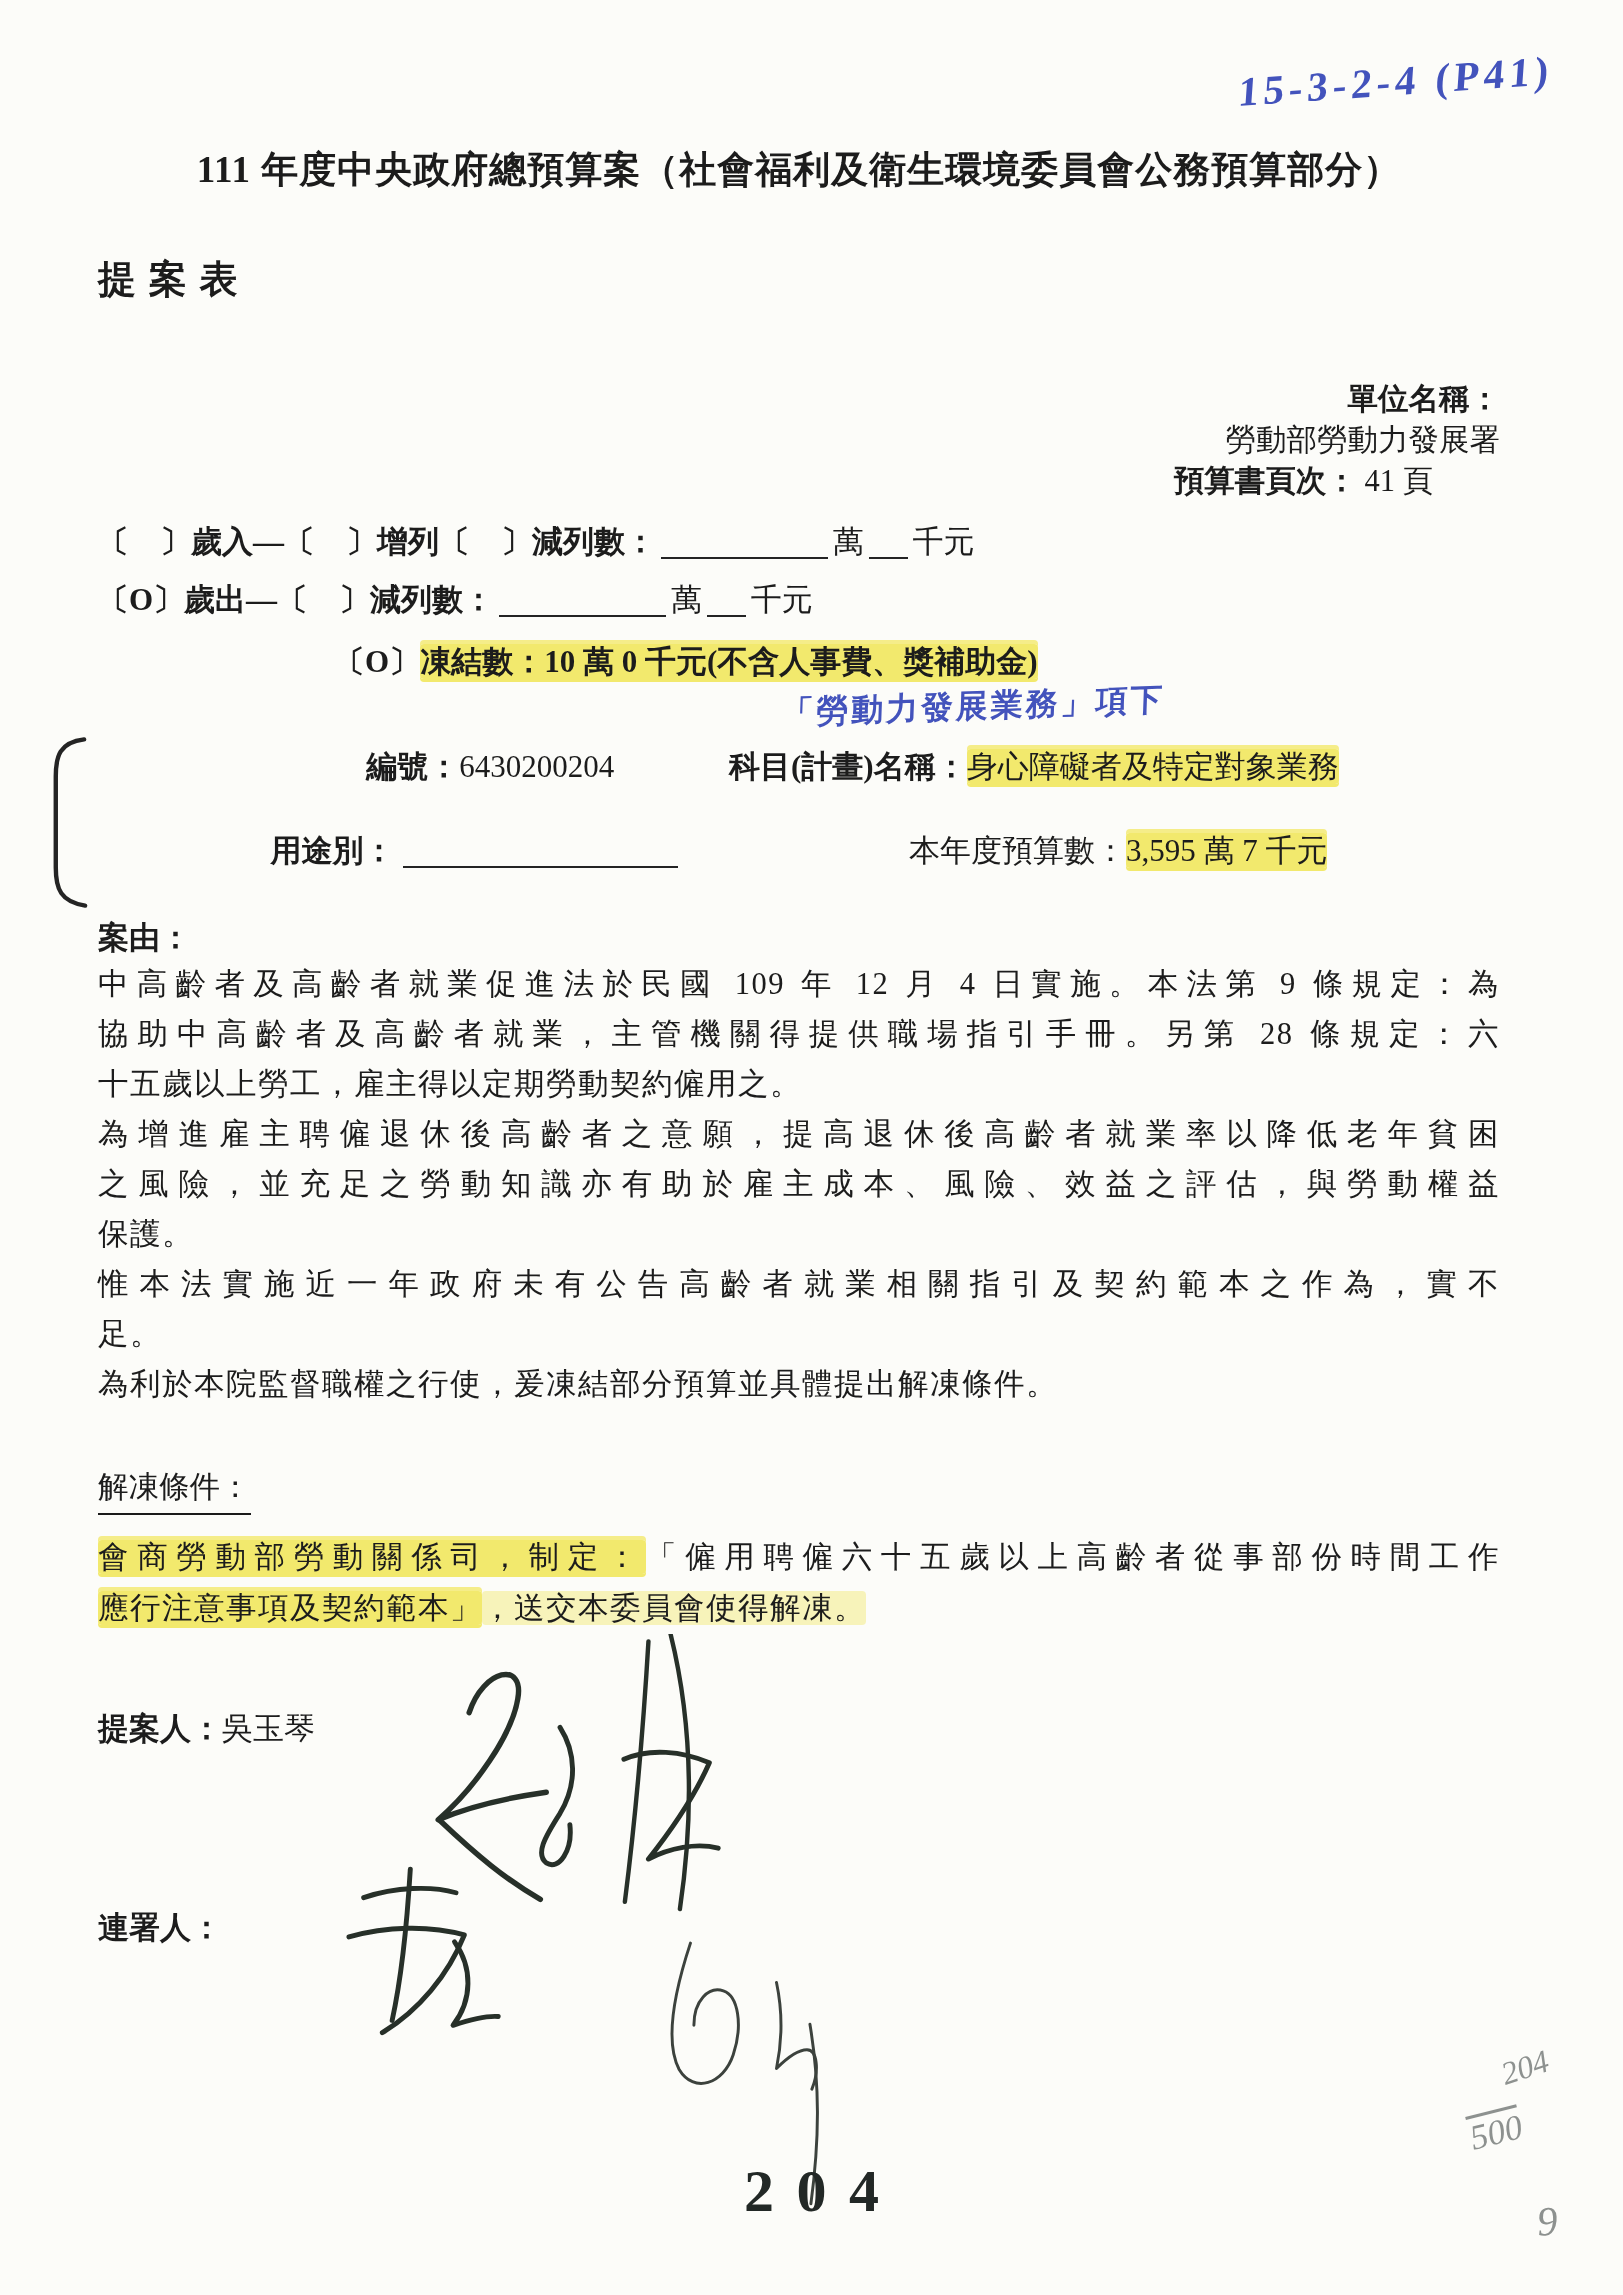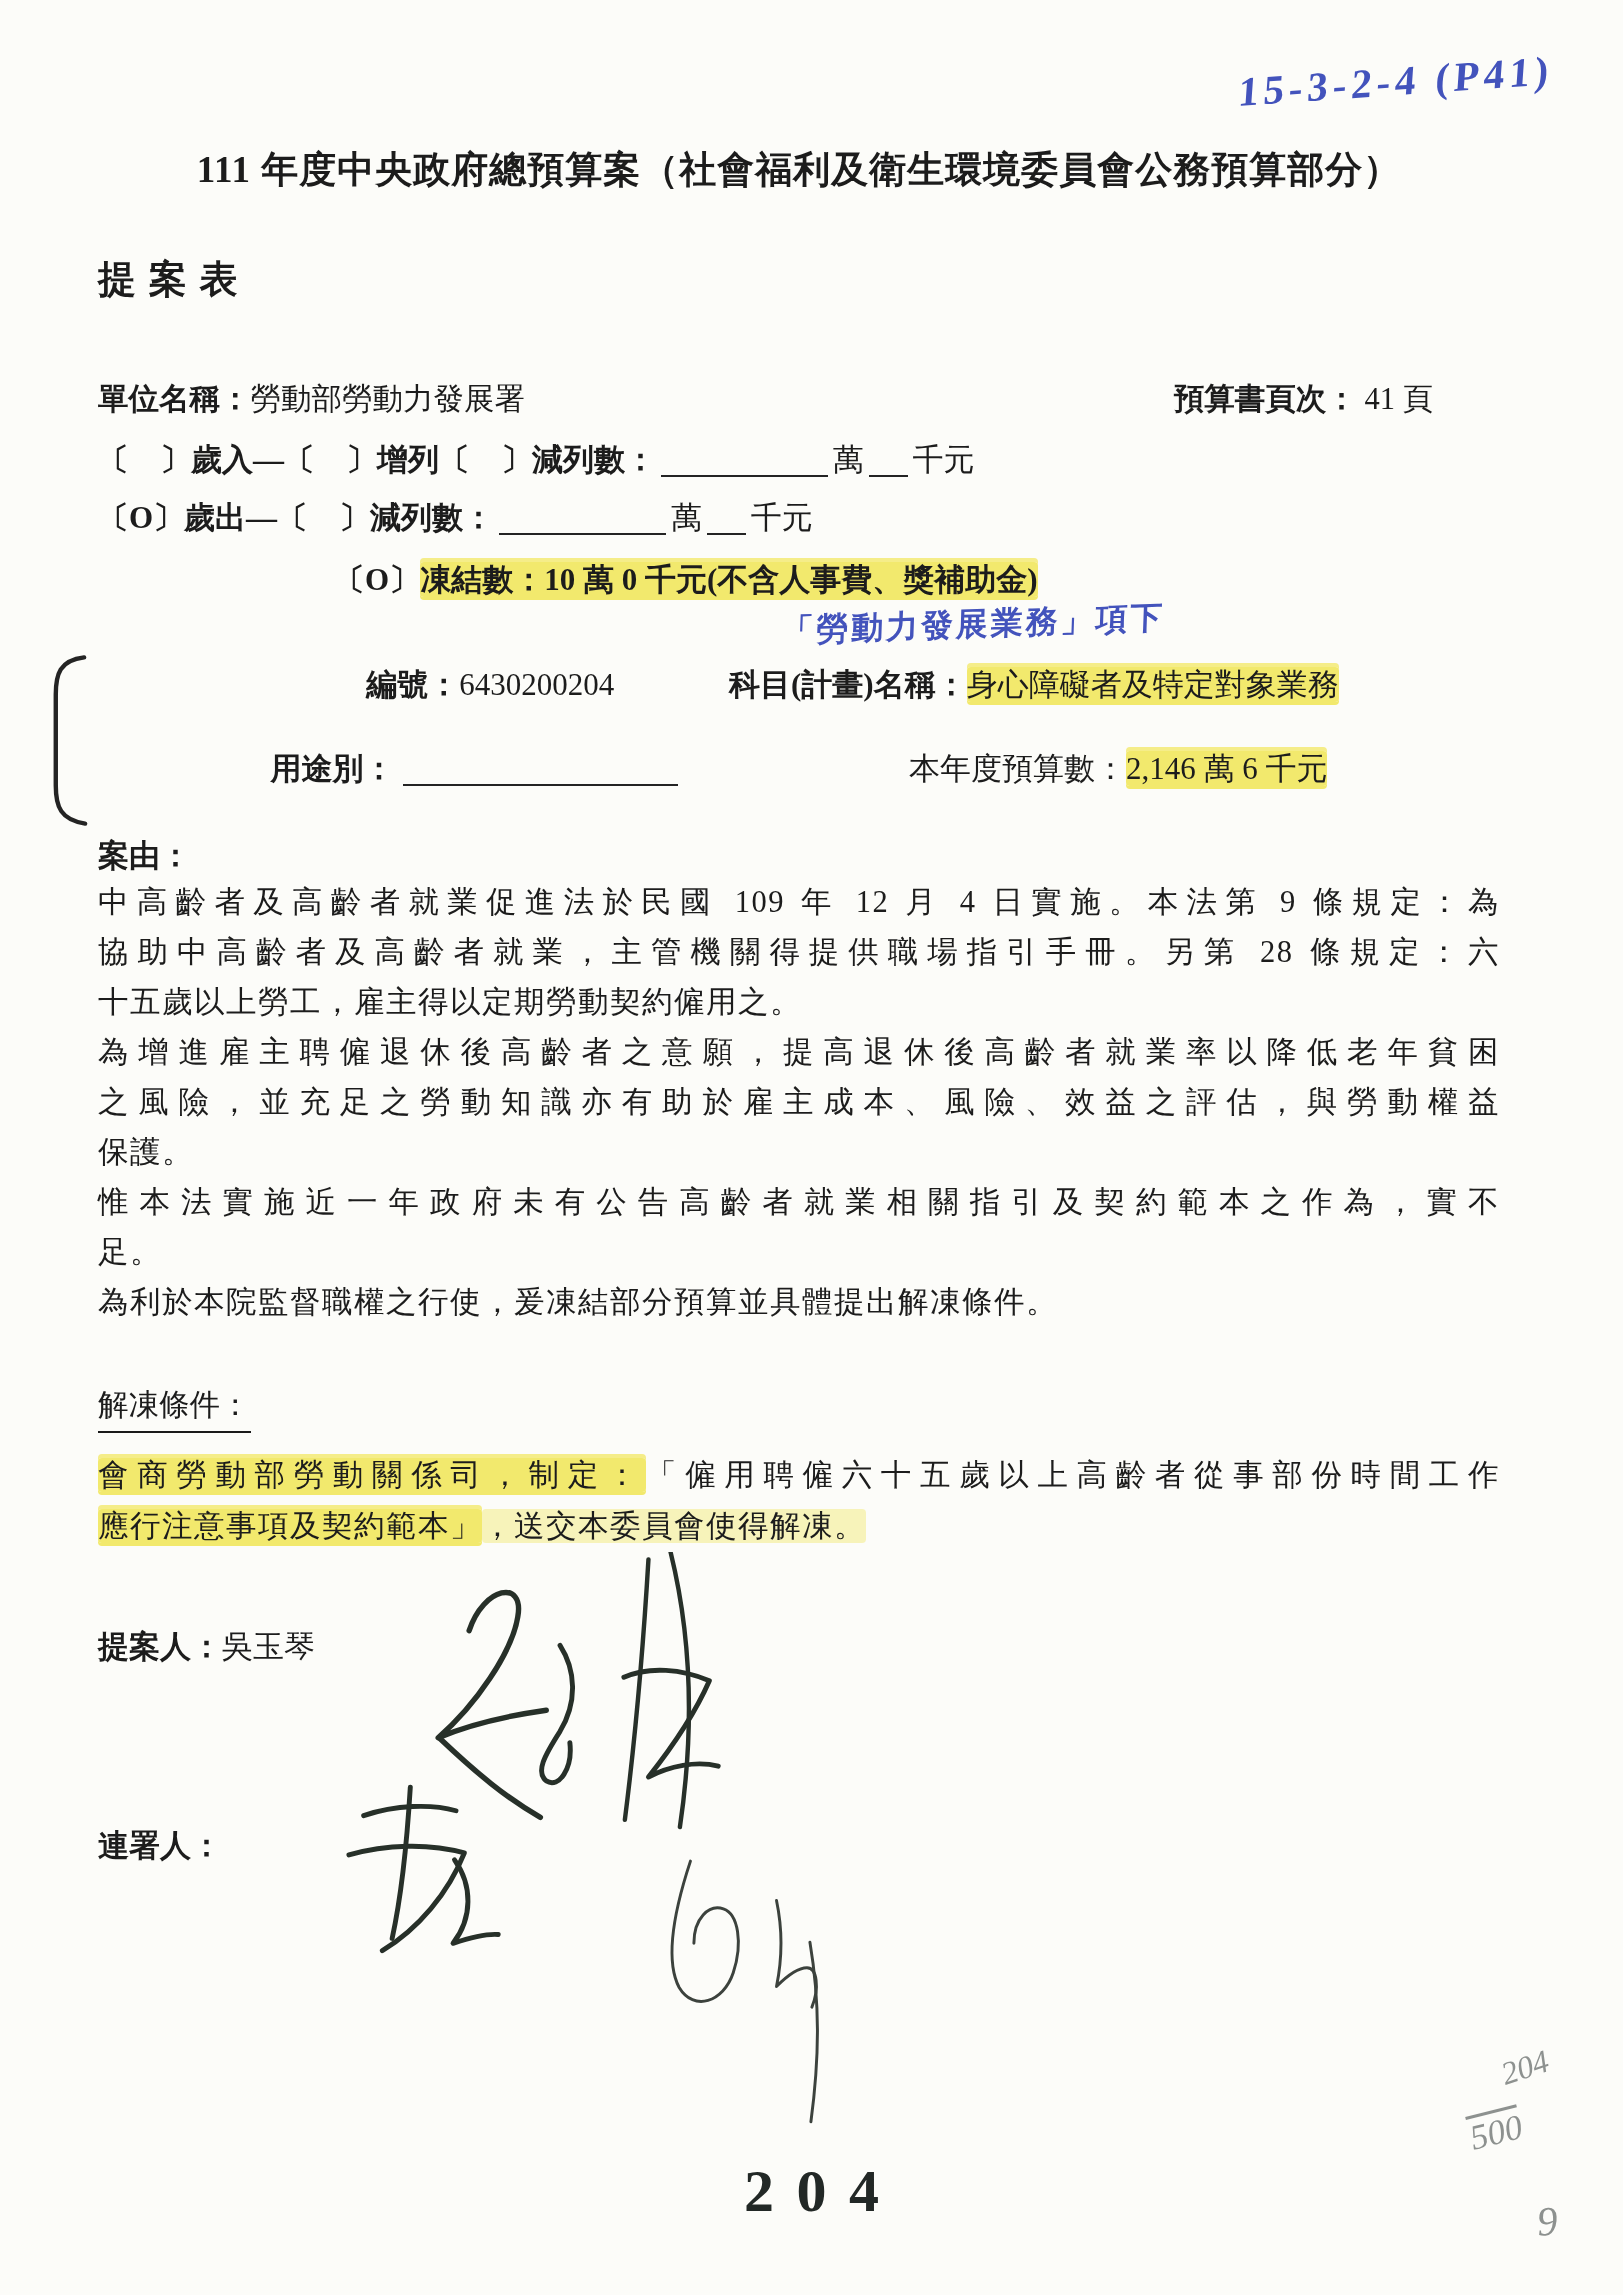--- a/index.html
+++ b/index.html
@@ -25,21 +25,21 @@
     text-align:center;
     font-size:37px;font-weight:600;letter-spacing:1px;
     white-space:nowrap;
   }
   .subtitle{
     margin-top:59px;
     font-size:38px;font-weight:700;letter-spacing:12.8px;
   }
   .meta-row{
     display:flex;align-items:flex-end;
-    margin-top:74px;font-size:30.5px;
+    margin-top:74px;font-size:30.5px;flex-direction:column;
   }
   .meta-right{margin-left:auto;margin-right:67px;}
   .amount{font-size:31px;margin-top:18.7px;white-space:nowrap;}
   .amount2{margin-top:16.7px;}
   .amount3{margin-top:19.7px;margin-left:236px;}
   .blank{
     display:inline-block;height:0;
     border-bottom:2.9px solid #242424;
     vertical-align:-6.9px;margin:0 4.9px;
   }
@@ -129,21 +129,21 @@
       </svg>
       <div class="subj-row">
         <span class="id-group">
           <span class="lbl">編號：</span><span>6430200204</span>
         </span>
         <span class="lbl">科目(計畫)名稱：</span><span class="hl">身心障礙者及特定對象業務</span>
       </div>
       <div class="subj-row second">
         <span class="lbl">用途別：</span><span class="blank w560"></span>
         <span style="display:inline-block;width:211px;"></span>
-        <span>本年度預算數：</span><span class="hl">2,146 萬 6 千元</span>
+        <span>本年度預算數：</span><span class="hl">3,595 萬 7 千元</span>
       </div>
     </div>
 
     <div class="case-label lbl">案由：</div>
     <div class="case-line full">中高齡者及高齡者就業促進法於民國 109 年 12 月 4 日實施。本法第 9 條規定：為</div>
     <div class="case-line full">協助中高齡者及高齡者就業，主管機關得提供職場指引手冊。另第 28 條規定：六</div>
     <div class="case-line">十五歲以上勞工，雇主得以定期勞動契約僱用之。</div>
     <div class="case-line full">為增進雇主聘僱退休後高齡者之意願，提高退休後高齡者就業率以降低老年貧困</div>
     <div class="case-line full">之風險，並充足之勞動知識亦有助於雇主成本、風險、效益之評估，與勞動權益</div>
     <div class="case-line">保護。</div>

